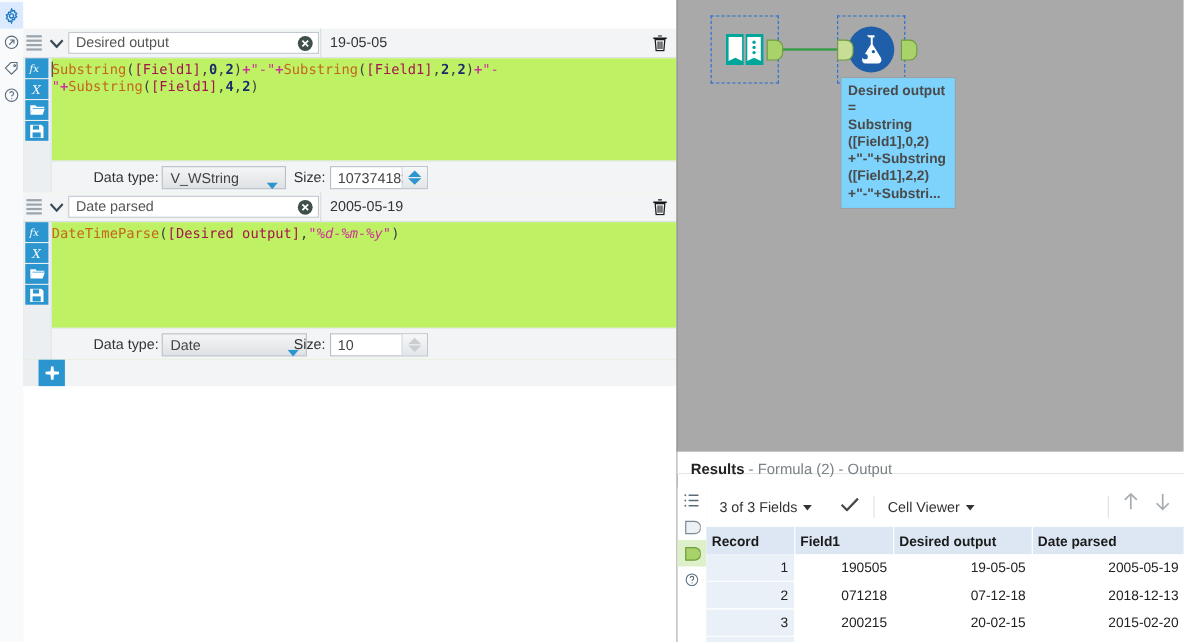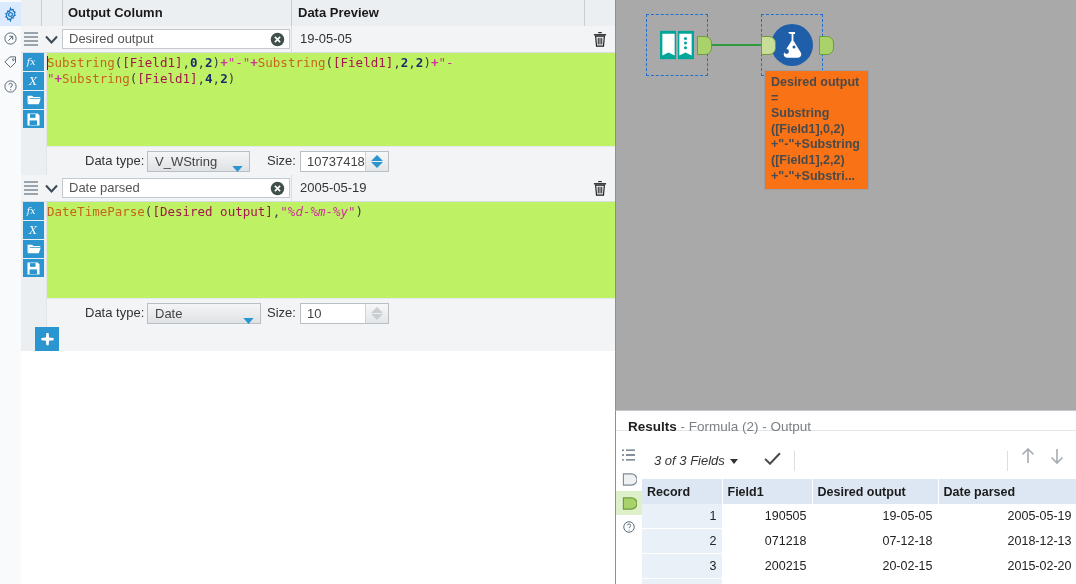--- a/index.html
+++ b/index.html
@@ -69,32 +69,32 @@
   .addbtn{position:absolute;left:14px;top:0;width:24px;height:24px;background:#2b95cf;display:flex;align-items:center;justify-content:center;}
   .addrow .strip{position:absolute;left:0;top:0;width:14px;height:24px;background:#eceff1;}
 
   
   #canvas{position:absolute;left:615px;top:0;width:461px;height:410px;background:#a9a9a9;border-left:1px solid #8f8f8f;}
   .node{position:absolute;width:62px;height:62px;border:1px dashed #1f6fd4;box-sizing:border-box;display:flex;align-items:center;justify-content:center;}
   .anchor{position:absolute;width:0;height:0;}
   .ancshape{width:13px;height:17px;background:#a9d36a;border:1px solid #6f9c3a;border-radius:0 7px 7px 0;}
   .ancshape.dark{background:#c8dd95;}
   .wire{position:absolute;height:2px;background:#2e9b3f;}
-  .tooltip{position:absolute;background:#f97316;border:1px solid #9aa0a6;padding:4px 6px 5px 6px;box-sizing:border-box;
+  .tooltip{position:absolute;background:#7dd3fc;border:1px solid #9aa0a6;padding:4px 6px 5px 6px;box-sizing:border-box;
     font-size:12.5px;line-height:15.6px;color:#4a4a4a;font-weight:bold;}
 
   
   #results{position:absolute;left:615px;top:410px;width:461px;height:174px;background:#fff;border-left:1px solid #8f8f8f;border-top:1px solid #c0c6cc;}
   #res-title{position:absolute;left:0;top:0;height:20px;width:461px;line-height:32px;padding-left:12px;box-sizing:border-box;background:#fff;border-bottom:1px solid #e3e7ea;font-size:13.5px;}
   #res-title b{color:#222;font-weight:bold;}
   #res-title span.sub{color:#7b8084;}
   #res-rail{position:absolute;left:0;top:32px;width:26px;bottom:0;background:#fff;border-right:1px solid #e6eaed;}
   .rrow{width:26px;height:24px;display:flex;align-items:center;justify-content:center;}
   .rrow.sel{background:#ddf0c9;}
-  #res-tb{position:absolute;left:26px;top:32px;right:0;height:36px;border-bottom:1px solid #e3e7ea;background:#fff;font-style:italic;}
+  #res-tb{position:absolute;left:26px;top:32px;right:0;height:36px;border-bottom:1px solid #e3e7ea;background:#fff;}
   #res-tb .item{position:absolute;top:0;height:36px;line-height:36px;font-size:13px;color:#333;}
   #res-tb .vsep{position:absolute;top:8px;width:1px;height:20px;background:#dcdfe2;}
   .caretdn{display:inline-block;width:0;height:0;border-left:4px solid transparent;border-right:4px solid transparent;border-top:5px solid #333;vertical-align:middle;margin-left:5px;}
 
   #grid{position:absolute;left:26px;top:68px;right:0;bottom:0;overflow:hidden;background:#fff;}
   table.gt{border-collapse:collapse;width:100%;table-layout:fixed;}
   table.gt th{background:#dde7f3;color:#1b1b1b;font-weight:bold;font-size:12.5px;text-align:left;padding:3px 5px;height:19px;border-right:1px solid #fff;}
   table.gt td{font-size:12.5px;padding:3px 5px;height:18px;border-right:1px solid #fff;border-bottom:1px solid #fff;color:#222;text-align:right;}
   table.gt td.rec{background:#eaf0f8;text-align:right;}
   table.gt td.val{background:#fff;}
@@ -130,28 +130,20 @@
         <svg width="15" height="15" viewBox="0 0 24 24" fill="none" stroke="#5a6b7a" stroke-width="1.6">
           <circle cx="12" cy="12" r="9"></circle>
             <path d="M9.3 9.2a2.8 2.8 0 1 1 3.2 3.2v1.6"></path>
             <circle cx="12.3" cy="17" r=".9" fill="#5a6b7a" stroke="none"></circle>
         </svg>
       </div>
     </div>
 
     <div id="config-body">
 
-      <div class="hdr">
-        <div class="hsep" style="left:20px;"></div>
-        <div class="hsep" style="left:41px;"></div>
-        <div class="hcell" style="left:47px;">Output Column</div>
-        <div class="hsep" style="left:270px;"></div>
-        <div class="hcell" style="left:277px;">Data Preview</div>
-        <div class="hsep" style="left:563px;"></div>
-      </div>
 
       <div class="fblock" style="top:26px;height:149px;">
         <div class="frow">
           <div class="grip">
               <i></i>
               <i></i>
               <i></i>
               <i></i>
             </div>
           <div class="chev">
@@ -201,21 +193,21 @@
                   <rect x="3.2" y="1.2" width="6" height="4" fill="#2b95cf"></rect>
                   <rect x="2.8" y="8" width="8" height="5" fill="#2b95cf"></rect>
                 </svg>
             </div>
           </div>
           <div class="caret" style="top:3px;height:14px;"></div>
           <div class="fcode"><span class="k-fn">Substring</span><span class="k-pn">(</span><span class="k-fld">[Field1]</span><span class="k-pn">,</span><span class="k-num">0</span><span class="k-pn">,</span><span class="k-num">2</span><span class="k-pn">)</span><span class="k-op">+</span><span class="k-str">"-"</span><span class="k-op">+</span><span class="k-fn">Substring</span><span class="k-pn">(</span><span class="k-fld">[Field1]</span><span class="k-pn">,</span><span class="k-num">2</span><span class="k-pn">,</span><span class="k-num">2</span><span class="k-pn">)</span><span class="k-op">+</span><span class="k-str">"-
 "</span><span class="k-op">+</span><span class="k-fn">Substring</span><span class="k-pn">(</span><span class="k-fld">[Field1]</span><span class="k-pn">,</span><span class="k-num">4</span><span class="k-pn">,</span><span class="k-num">2</span><span class="k-pn">)</span></div>
           <div class="foot">
             <div class="lbl" style="left:38px;">Data type:</div>
-            <div class="ddl" style="left:100px;top:4px;width:103px;">
+            <div class="ddl" style="left:100px;top:4px;width:113px;">
               <div class="v">V_WString</div>
               <div class="arw">
                 <svg width="11" height="6" viewBox="0 0 12 7">
                     <path d="M0 0 H12 L6 7 Z" fill="#2b95cf"></path>
                   </svg>
               </div>
             </div>
             <div class="lbl" style="left:220px;">Size:</div>
             <div class="numf" style="left:253px;top:4px;width:89px;">
               <div class="v">1073741823</div>
@@ -281,21 +273,21 @@
               <svg width="13" height="13" viewBox="0 0 14 14" fill="#fff">
                   <path d="M0.5 0.5 h11 l2 2 v11 h-13z"></path>
                   <rect x="3.2" y="1.2" width="6" height="4" fill="#2b95cf"></rect>
                   <rect x="2.8" y="8" width="8" height="5" fill="#2b95cf"></rect>
                 </svg>
             </div>
           </div>
           <div class="fcode"><span class="k-fn">DateTimeParse</span><span class="k-pn">(</span><span class="k-fld">[Desired output]</span><span class="k-pn">,</span><span class="k-str-i">"%d-%m-%y"</span><span class="k-pn">)</span></div>
           <div class="foot">
             <div class="lbl" style="left:38px;">Data type:</div>
-            <div class="ddl" style="left:100px;top:4px;width:114px;">
+            <div class="ddl" style="left:100px;top:4px;width:132px;">
               <div class="v">Date</div>
               <div class="arw">
                 <svg width="11" height="6" viewBox="0 0 12 7">
                     <path d="M0 0 H12 L6 7 Z" fill="#2b95cf"></path>
                   </svg>
               </div>
             </div>
             <div class="lbl" style="left:220px;">Size:</div>
             <div class="numf" style="left:253px;top:4px;width:89px;">
               <div class="v">10</div>
@@ -401,20 +393,23 @@
     <div id="res-tb">
       <div class="item" style="left:12px;">
         <span>3 of 3 Fields</span><span class="caretdn"></span>
       </div>
       <div class="item" style="left:122px;">
         <svg width="17" height="13" viewBox="0 0 18 14">
             <path d="M1 7.4 L6.3 12.6 L17 1.4" fill="none" stroke="#4a4a4a" stroke-width="2.2"></path>
           </svg>
       </div>
       <div class="vsep" style="left:152px;"></div>
+      <div class="item" style="left:165px;">
+        <span>Cell Viewer</span><span class="caretdn"></span>
+      </div>
       <div class="vsep" style="left:365px;"></div>
       <div class="item" style="left:378px;">
         <svg width="16" height="18" viewBox="0 0 16 18">
             <path d="M8 2 V16 M2.5 7.5 L8 2 L13.5 7.5" fill="none" stroke="#a8adb2" stroke-width="1.6"></path>
           </svg>
       </div>
       <div class="item" style="left:407px;">
         <svg width="16" height="18" viewBox="0 0 16 18">
             <path d="M8 2 V16 M2.5 10.5 L8 16 L13.5 10.5" fill="none" stroke="#a8adb2" stroke-width="1.6"></path>
           </svg>

